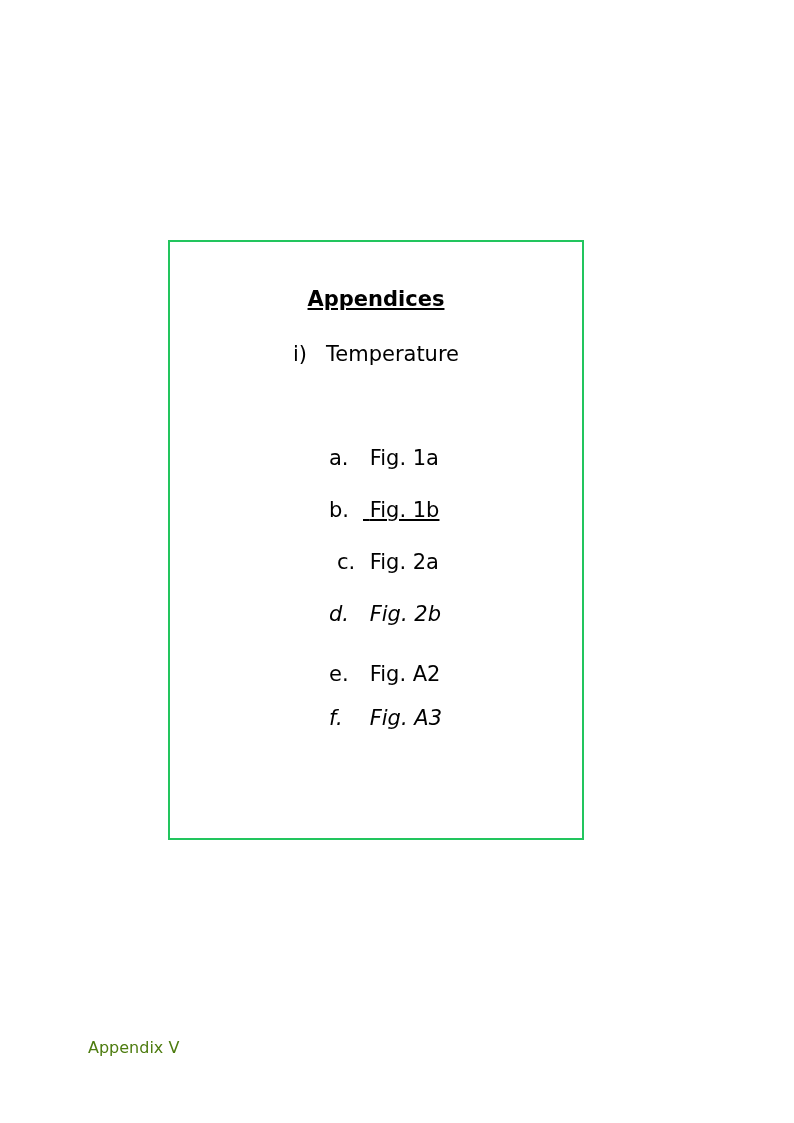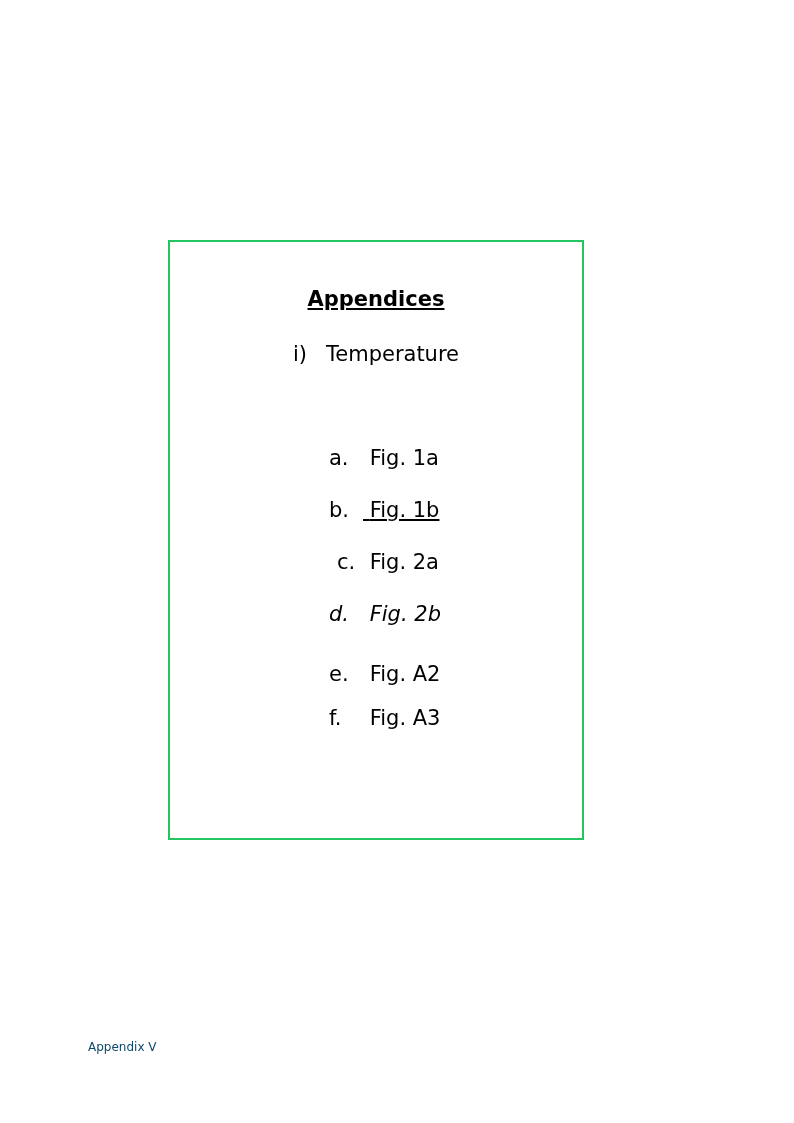--- a/index.html
+++ b/index.html
@@ -66,29 +66,29 @@
   .letter-line .marker {
     display: inline-block;
     width: 34px;
   }
 
   .letter-0 { top: 204px; }
   .letter-1 { top: 256px; text-decoration: underline; }
   .letter-2 { top: 308px; text-align: center; }
   .letter-3 { top: 360px; font-style: italic; }
   .letter-4 { top: 412px; margin-top: 8px; }
-  .letter-5 { top: 464px; }
+  .letter-5 { top: 464px; font-style: italic; }
 
   .footer-label {
     position: absolute;
     left: 88px;
     top: 1040px;
-    font-size: 12px;
+    font-size: 16px;
     line-height: 15px;
-    color: #0c4a6e;
+    color: #4d7c0f;
   }
 </style>
 </head>
 <body>
 
 <div class="page">
 
   <div class="appendix-box">
 
     <div class="line title-line">Appendices</div>

